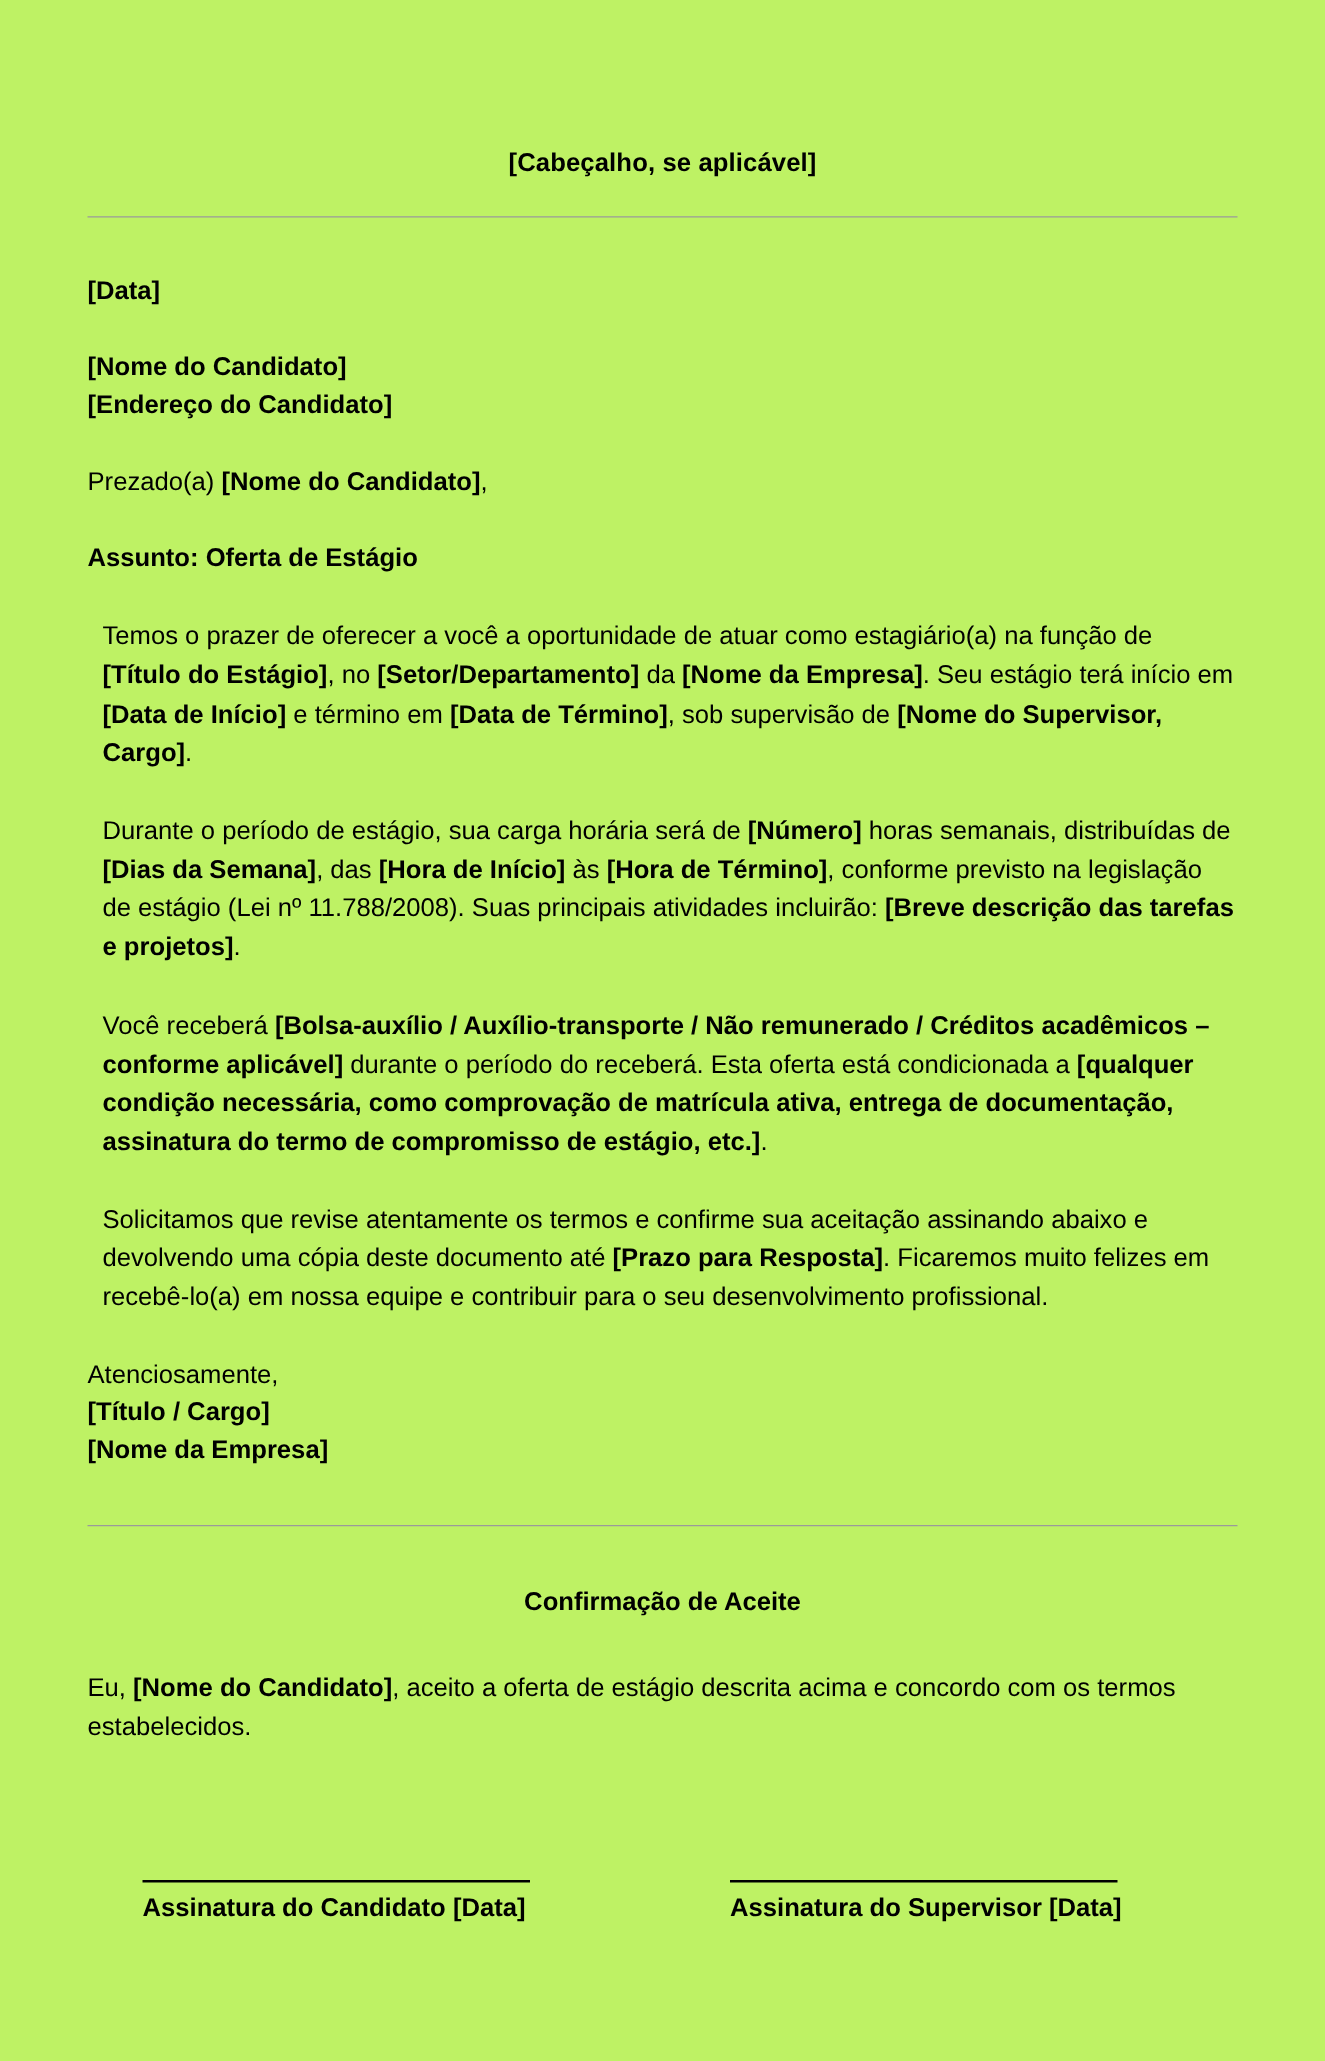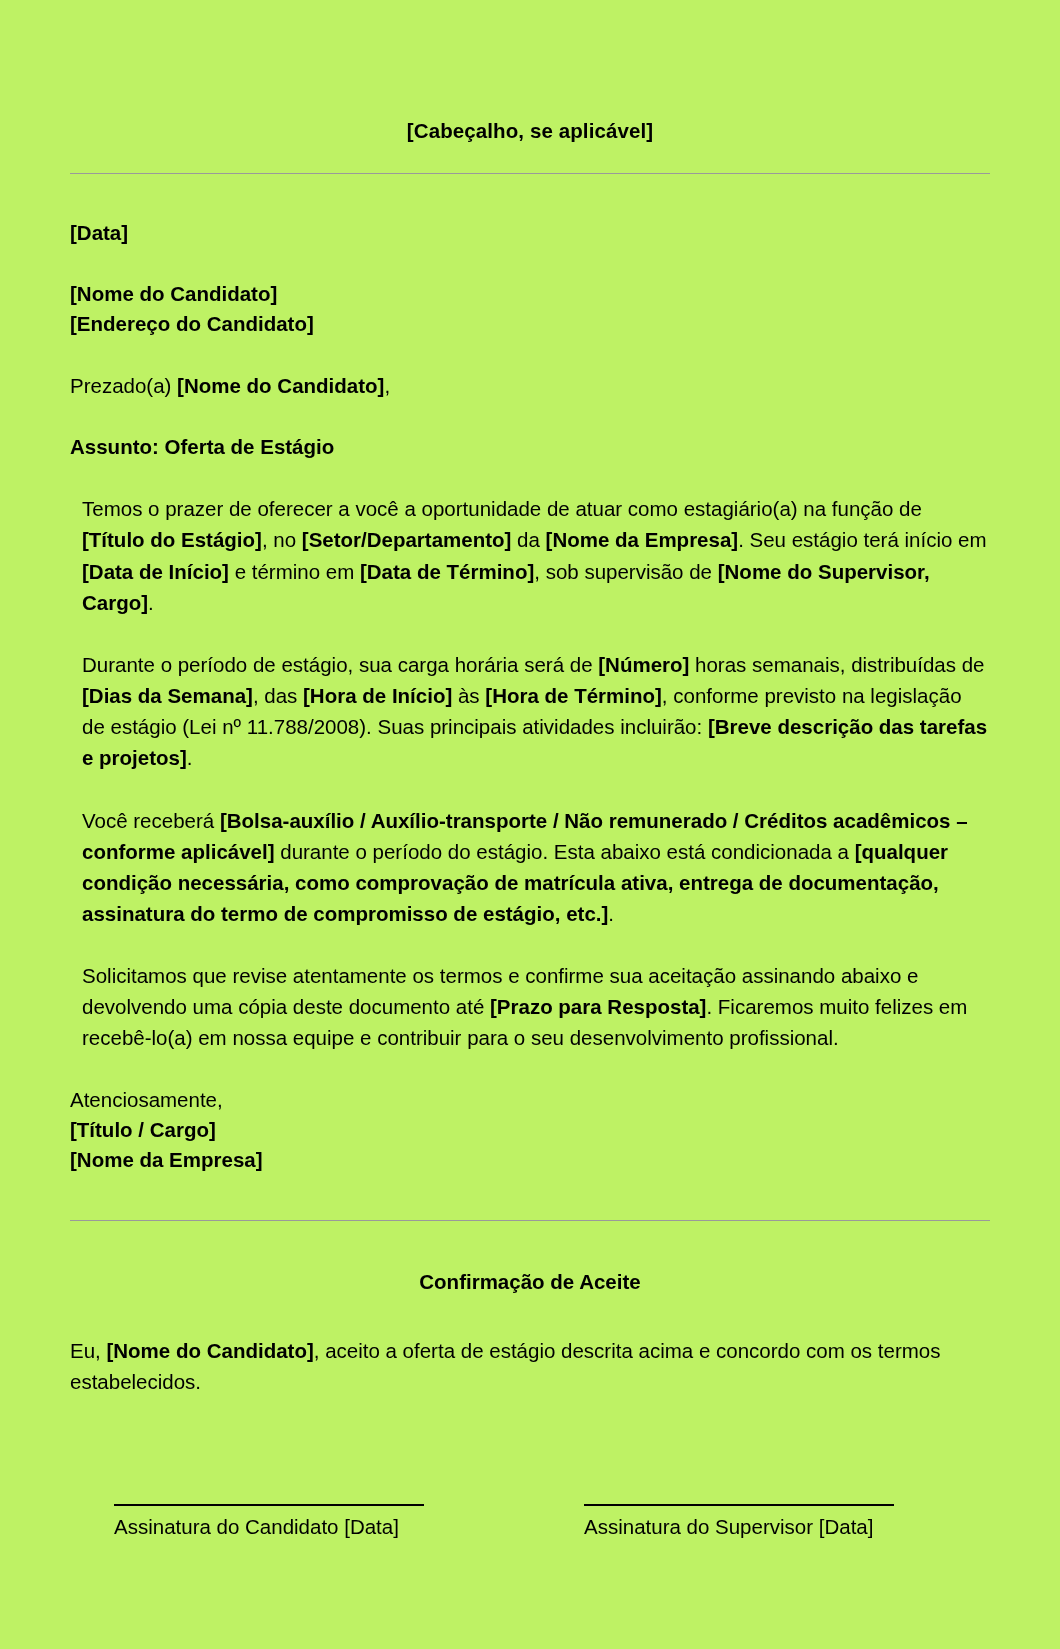--- a/index.html
+++ b/index.html
@@ -91,21 +91,21 @@
     width: 430px;
     text-align: center;
   }
   .sig-line {
     width: 310px;
     margin: 0 auto 8px auto;
     border-bottom: 2.5px solid #000;
     height: 1px;
   }
   .sig-label {
-    font-weight: normal;
+    font-weight: bold;
     font-size: 20.5px;
     line-height: 1.3;
     white-space: nowrap;
   }
   .sig-col.left .sig-line { margin-left: 34px; margin-right: auto; }
   .sig-col.left .sig-label { text-align: left; padding-left: 34px; }
   .sig-col.right .sig-line { margin-left: 34px; margin-right: auto; }
   .sig-col.right .sig-label { text-align: left; padding-left: 34px; }
 </style>
 </head>
@@ -131,21 +131,21 @@
     </div>
 
     <div class="block">
       <b>Assunto: Oferta de Estágio</b>
     </div>
 
     <p class="para"><span>Temos o prazer de oferecer a você a oportunidade de atuar como estagiário(a) na função de </span><b>[Título do Estágio]</b><span>, no </span><b>[Setor/Departamento]</b><span> da </span><b>[Nome da Empresa]</b><span>. Seu estágio terá início em </span><b>[Data de Início]</b><span> e término em </span><b>[Data de Término]</b><span>, sob supervisão de </span><b>[Nome do Supervisor, Cargo]</b><span>.</span></p>
 
     <p class="para"><span>Durante o período de estágio, sua carga horária será de </span><b>[Número]</b><span> horas semanais, distribuídas de </span><b>[Dias da Semana]</b><span>, das </span><b>[Hora de Início]</b><span> às </span><b>[Hora de Término]</b><span>, conforme previsto na legislação de estágio (Lei nº 11.788/2008). Suas principais atividades incluirão: </span><b>[Breve descrição das tarefas e projetos]</b><span>.</span></p>
 
-    <p class="para"><span>Você receberá </span><b>[Bolsa-auxílio / Auxílio-transporte / Não remunerado / Créditos acadêmicos – conforme aplicável]</b><span> durante o período do estágio. Esta abaixo está condicionada a </span><b>[qualquer condição necessária, como comprovação de matrícula ativa, entrega de documentação, assinatura do termo de compromisso de estágio, etc.]</b><span>.</span></p>
+    <p class="para"><span>Você receberá </span><b>[Bolsa-auxílio / Auxílio-transporte / Não remunerado / Créditos acadêmicos – conforme aplicável]</b><span> durante o período do receberá. Esta oferta está condicionada a </span><b>[qualquer condição necessária, como comprovação de matrícula ativa, entrega de documentação, assinatura do termo de compromisso de estágio, etc.]</b><span>.</span></p>
 
     <p class="para"><span>Solicitamos que revise atentamente os termos e confirme sua aceitação assinando abaixo e devolvendo uma cópia deste documento até </span><b>[Prazo para Resposta]</b><span>. Ficaremos muito felizes em recebê-lo(a) em nossa equipe e contribuir para o seu desenvolvimento profissional.</span></p>
 
     <div class="block">
       <span class="line">Atenciosamente,</span>
       <span class="line"><b>[Título / Cargo]</b></span>
       <span class="line"><b>[Nome da Empresa]</b></span>
     </div>
 
     <hr class="rule second">

